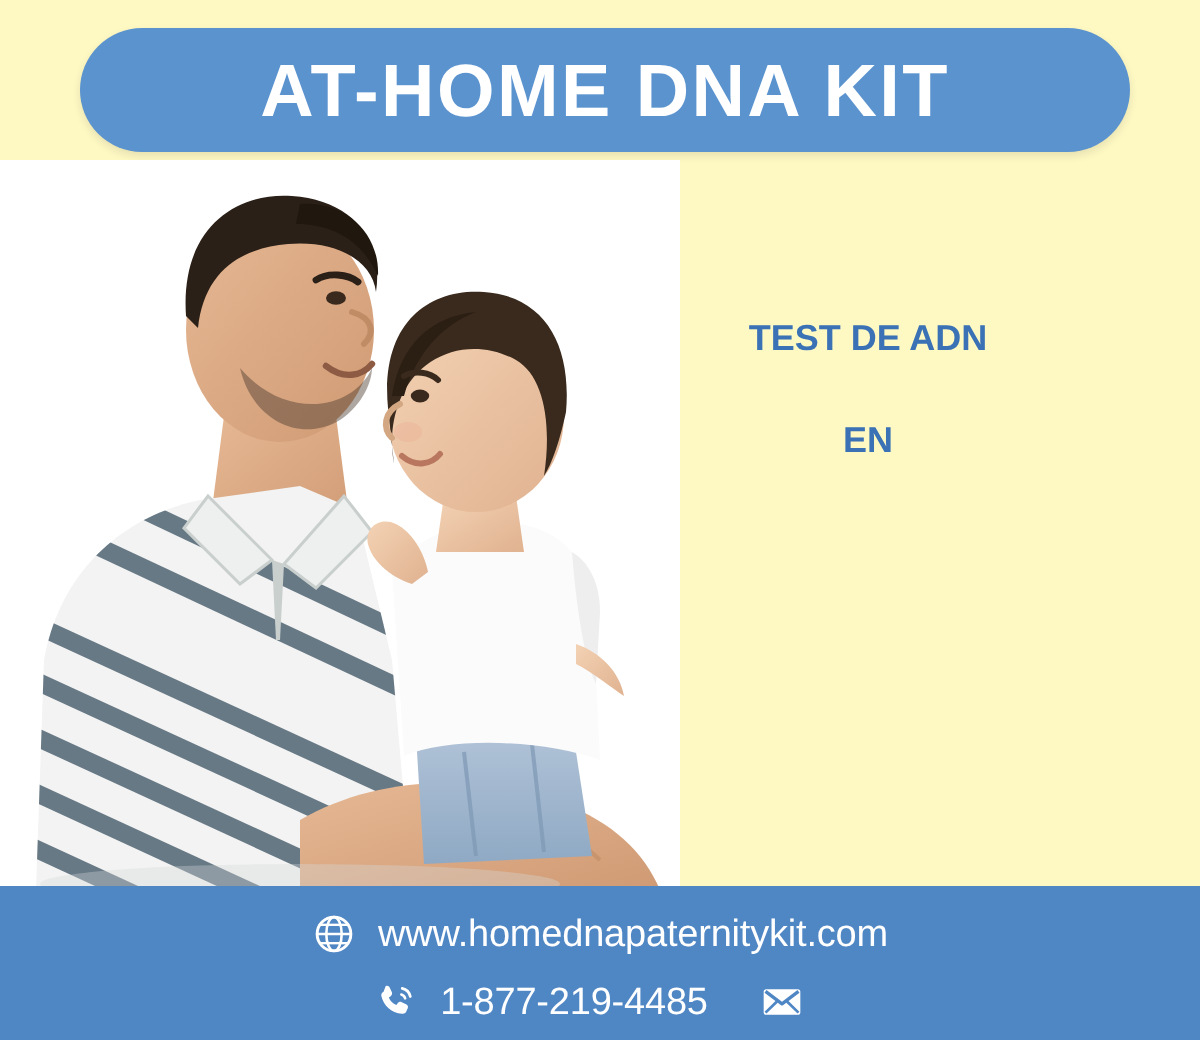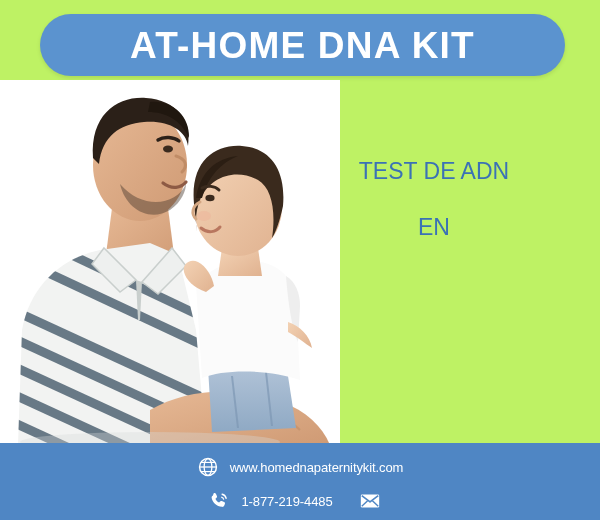--- a/index.html
+++ b/index.html
@@ -7,21 +7,21 @@
     padding: 0;
     background: #ffffff;
   }
   body {
     font-family: "Liberation Sans", sans-serif;
   }
   #poster {
     position: relative;
     width: 600px;
     height: 520px;
-    background: #bef264;
+    background: #fef9c3;
     overflow: hidden;
   }
 
   
   .header-banner {
     position: absolute;
     left: 40px;
     top: 14px;
     width: 525px;
     height: 62px;
@@ -56,22 +56,22 @@
   
   .headline-block {
     position: absolute;
     left: 268px;
     top: 160px;
     width: 332px;
     text-align: center;
   }
   .headline-line {
     color: #3b72b5;
-    font-size: 23px;
-    font-weight: normal;
+    font-size: 18px;
+    font-weight: bold;
     line-height: 1;
     white-space: nowrap;
   }
   .headline-line.l1 { margin-bottom: 33px; }
   .headline-line.l2 { margin-bottom: 49px; }
   .headline-line.l3 { letter-spacing: -0.2px; }
 
   
   .footer {
     position: absolute;
@@ -102,21 +102,21 @@
   .contact-item + .contact-item { margin-left: 26px; }
   .contact-icon {
     width: 22px;
     height: 22px;
     flex: 0 0 22px;
     margin-right: 11px;
     display: block;
   }
   .contact-text {
     color: #ffffff;
-    font-size: 13px;
+    font-size: 19px;
     line-height: 1;
     letter-spacing: -0.1px;
   }
 </style>
 </head>
 <body>
 
 <div id="poster">
 
   <div class="header-banner">

